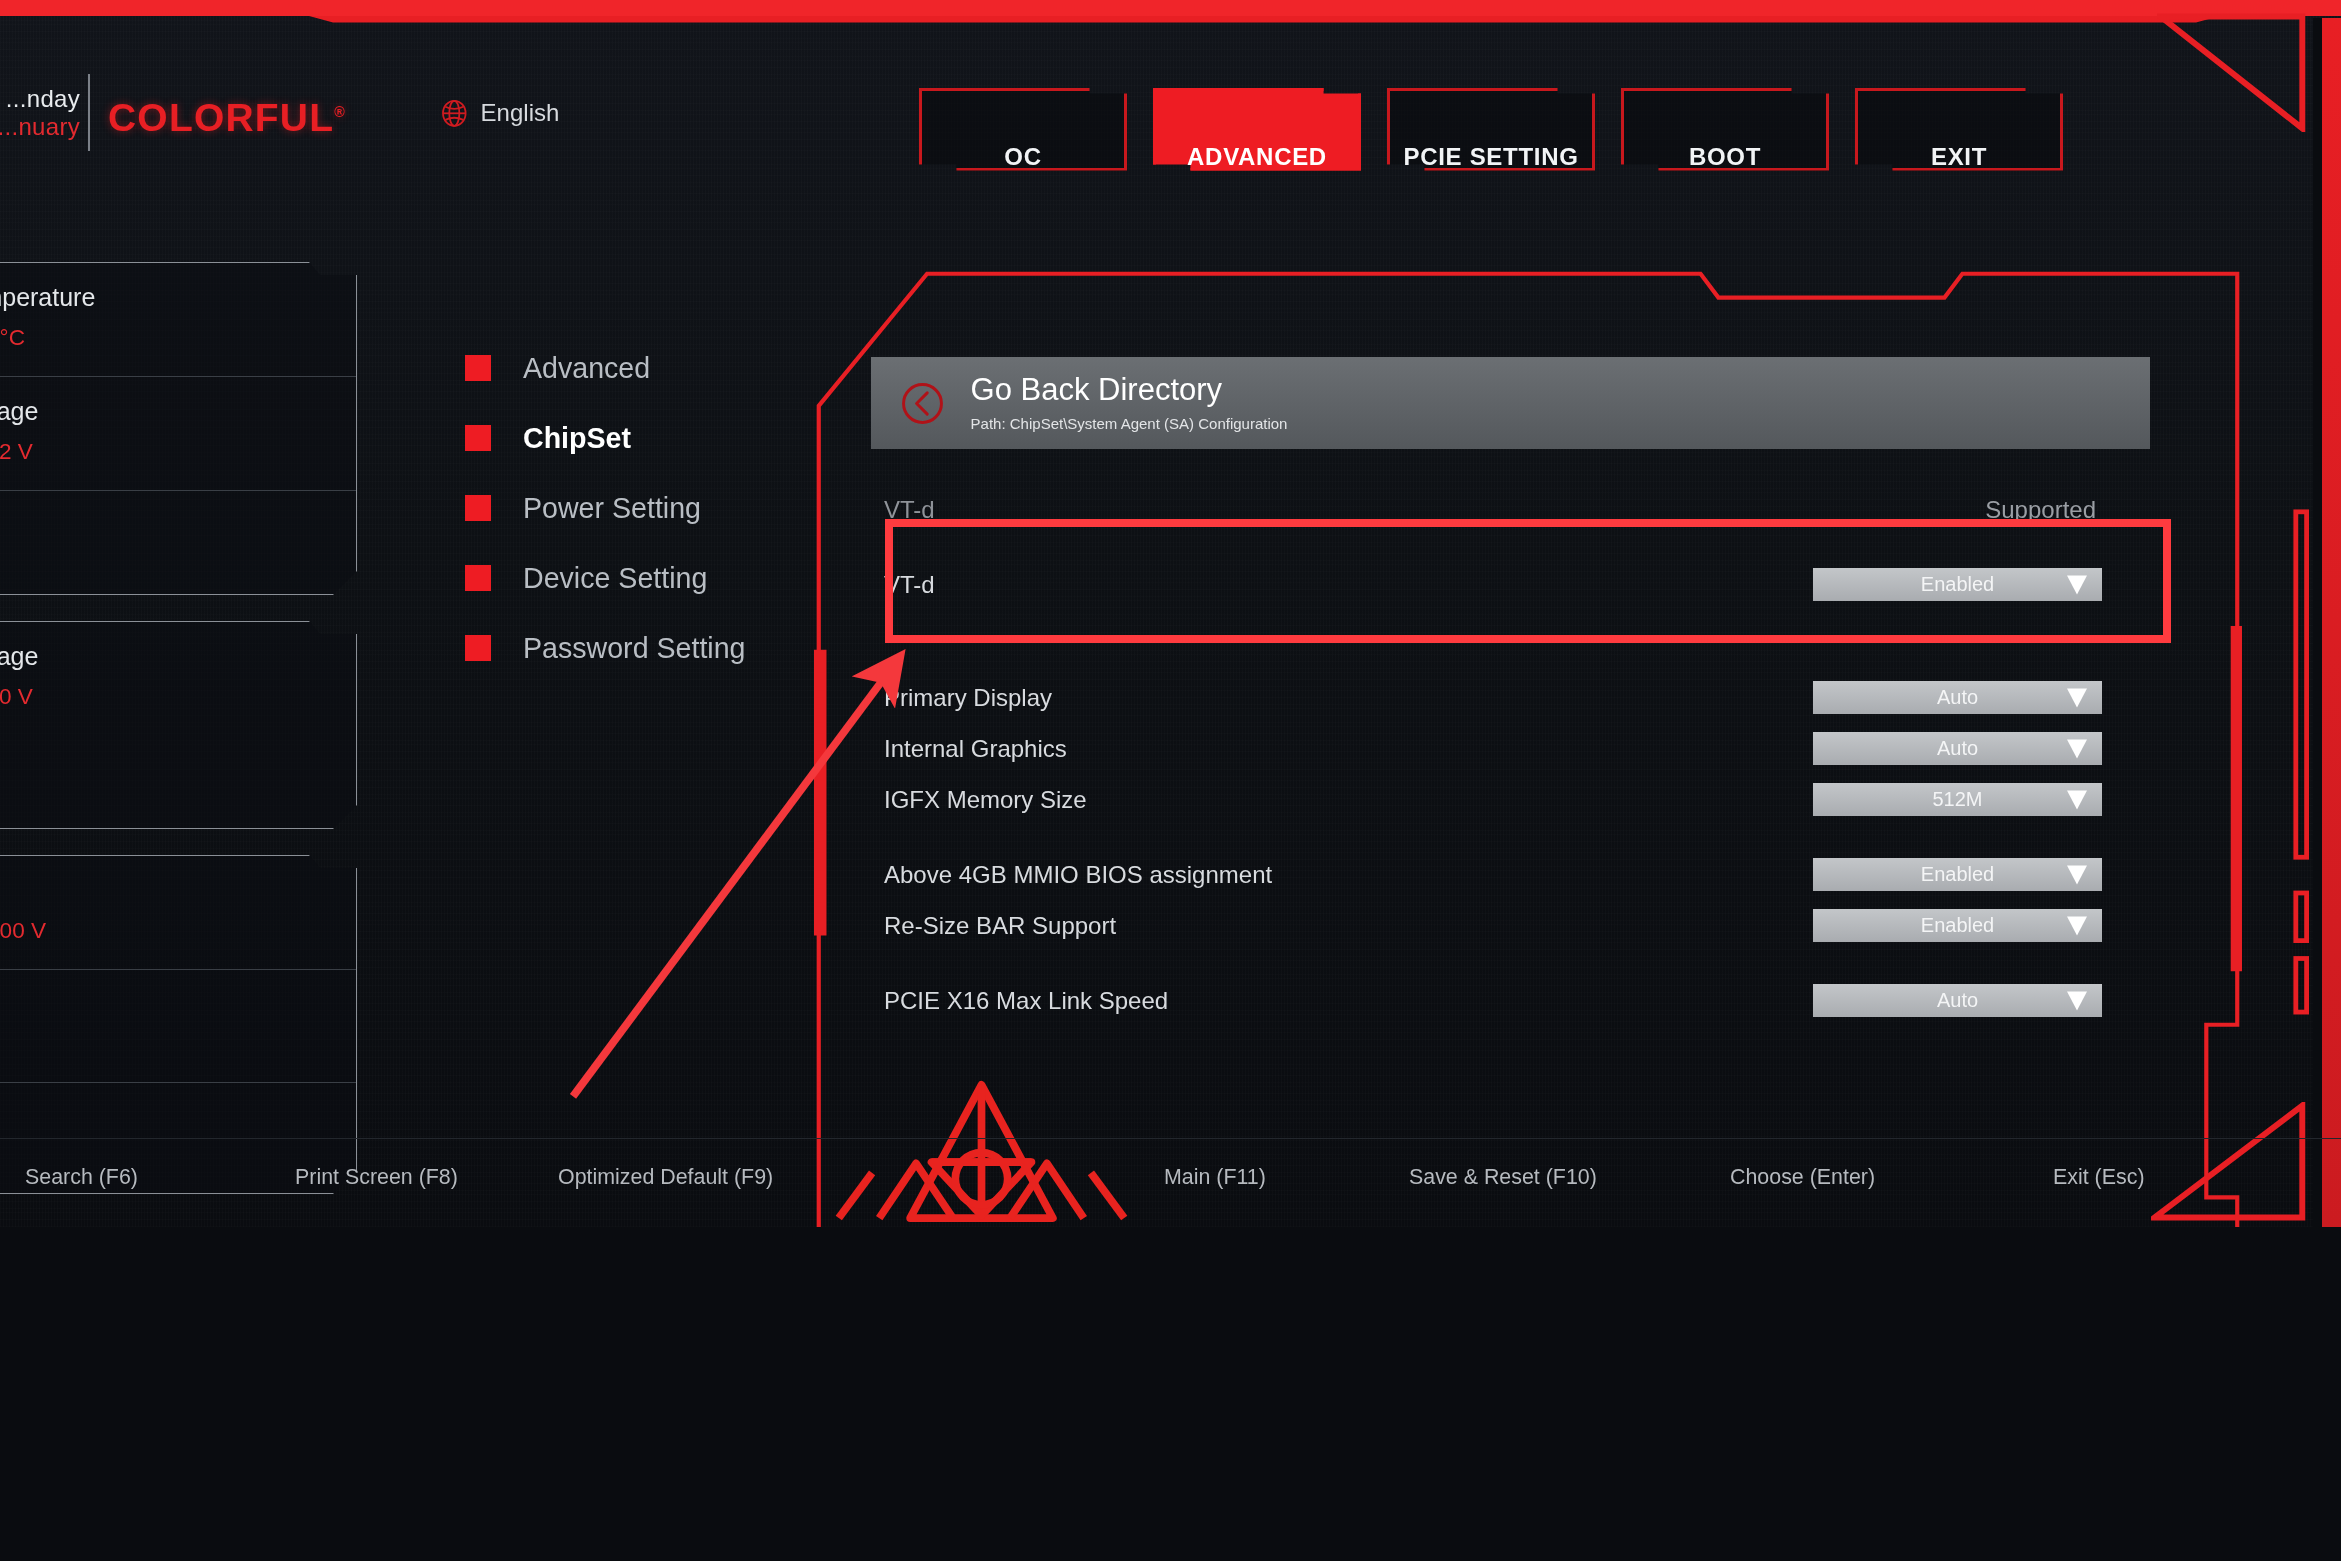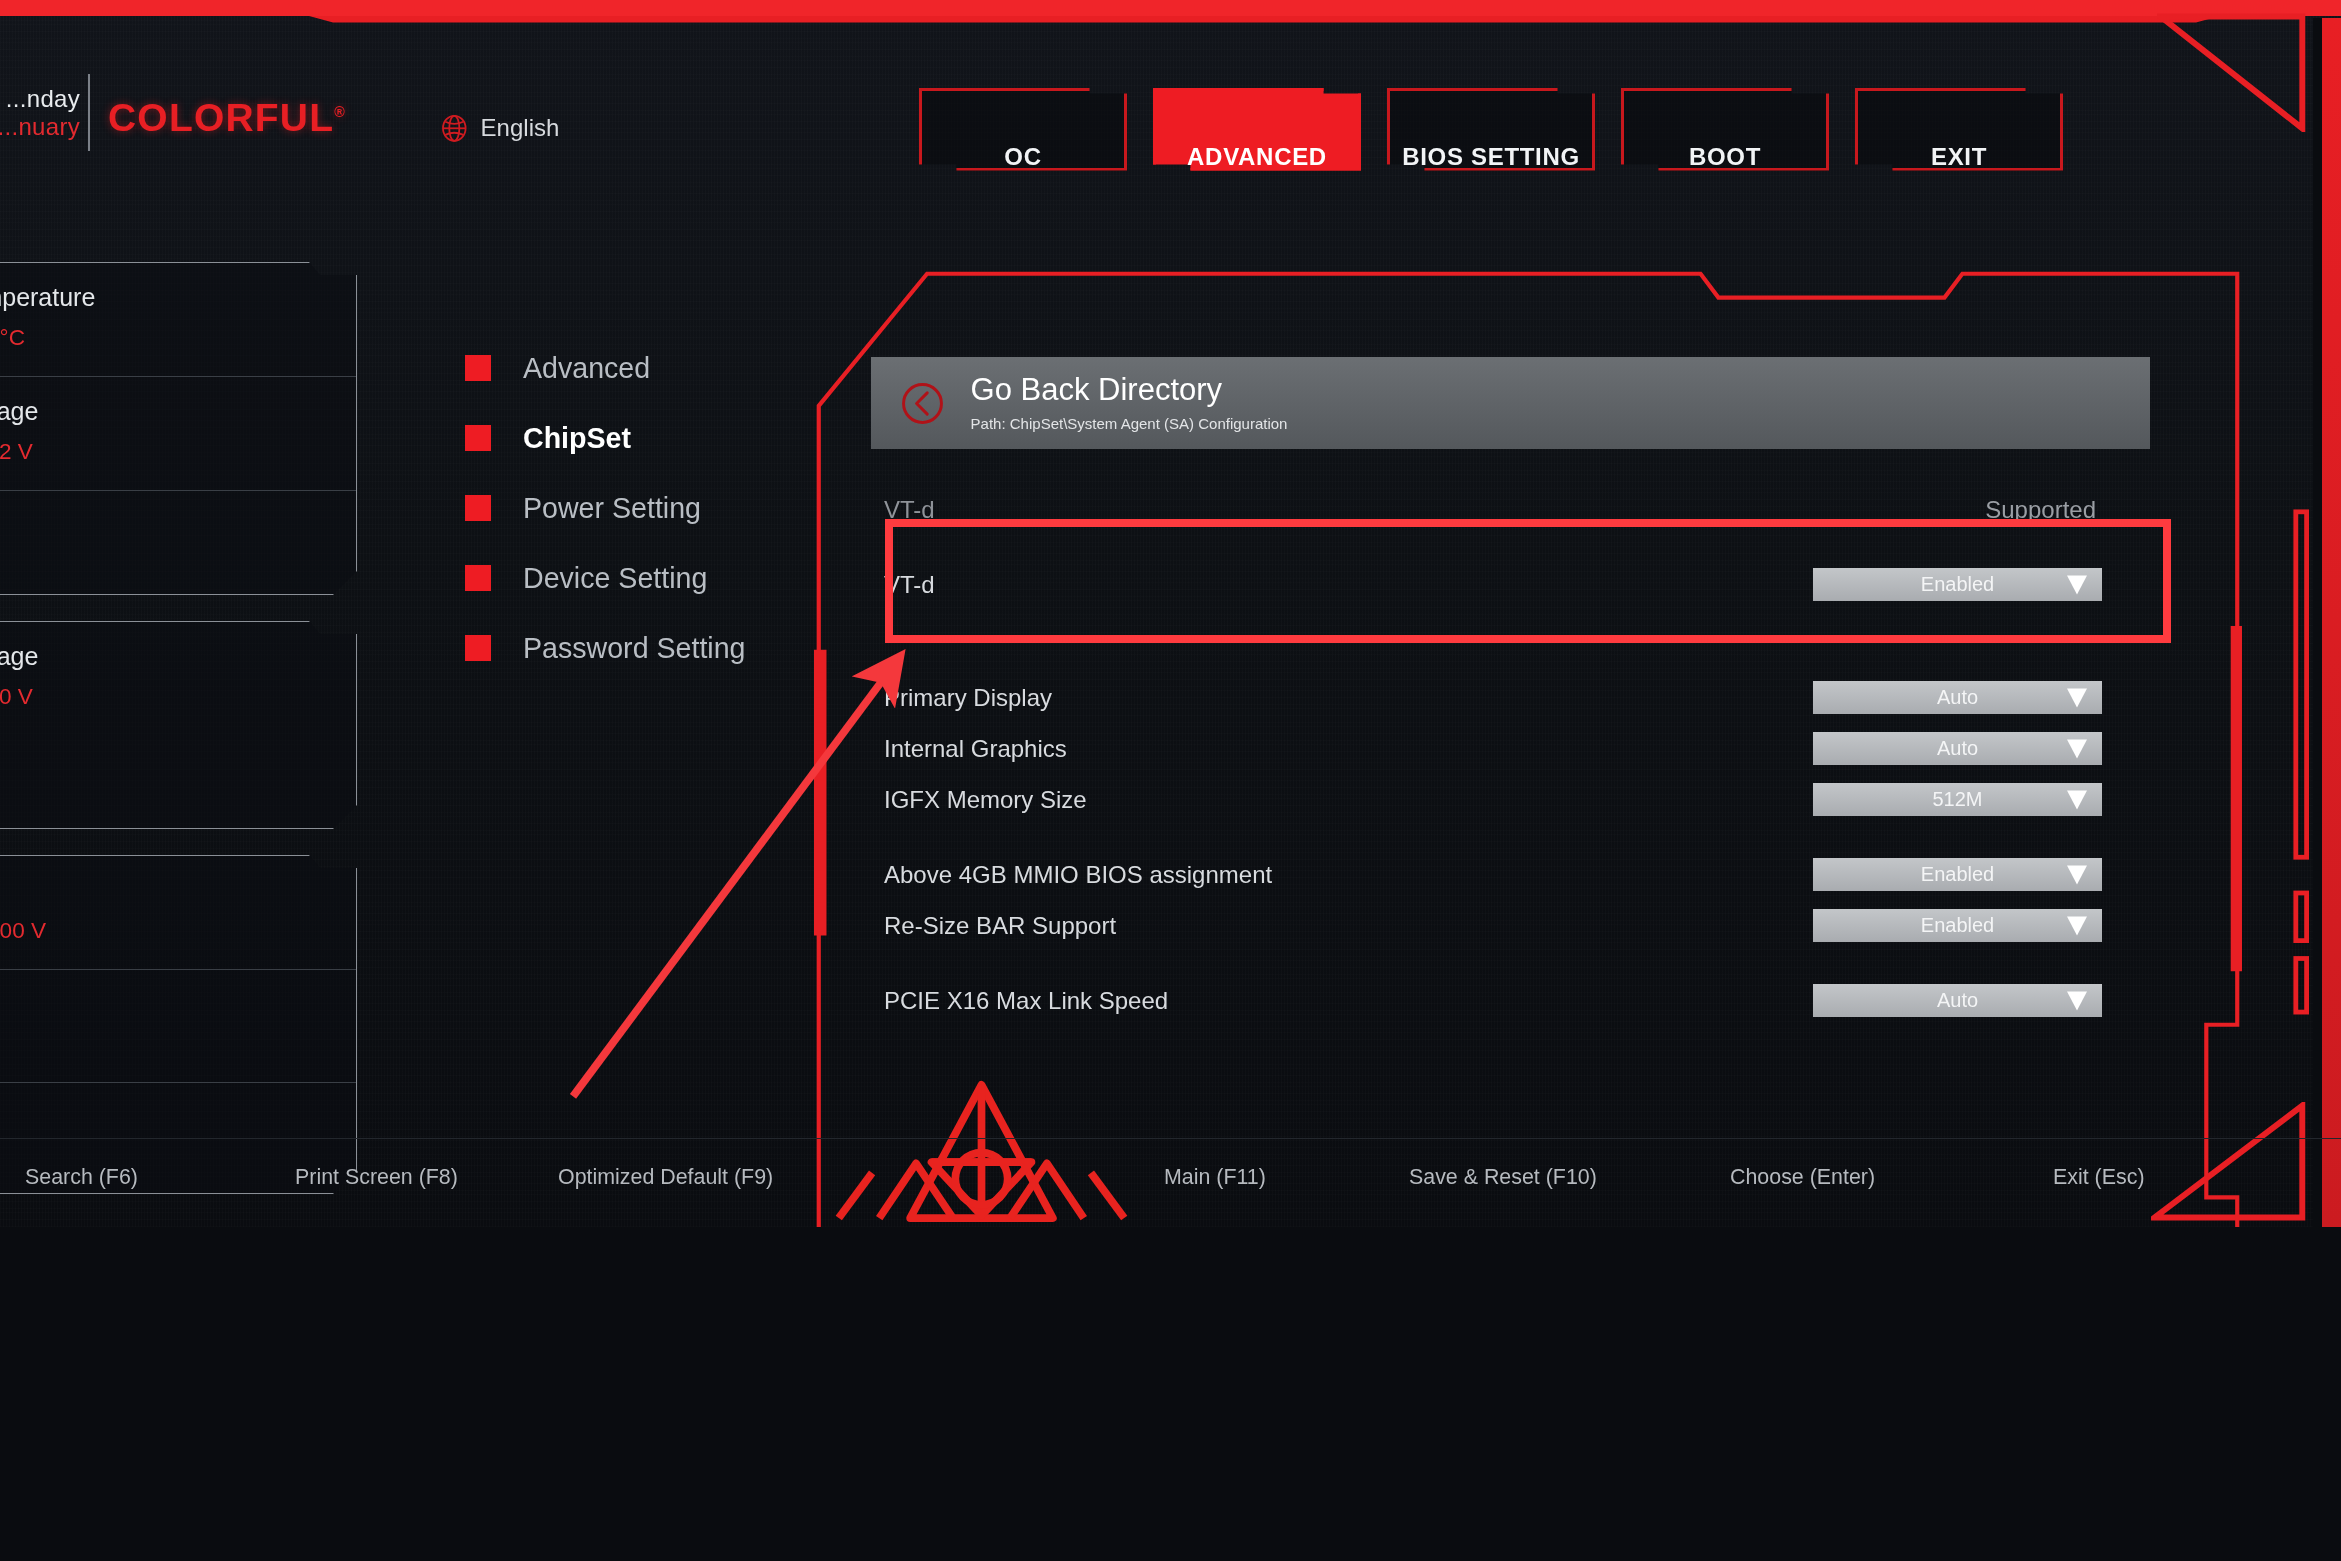--- a/index.html
+++ b/index.html
@@ -64,21 +64,21 @@
   }
 
   .brand {
     position: absolute; left: 108px; top: 73px;
     font-size: 39px; font-weight: 700; letter-spacing: 1.2px;
     color: #e81f24; text-shadow: 0 0 8.3px rgba(232,31,36,.45);
     font-family: "Liberation Sans", sans-serif;
   }
   .brand sup { font-size: 14.3px; vertical-align: super; }
 
-  .lang { position: absolute; left: 440px; top: 91px; display: flex; align-items: center; gap: 12px; }
+  .lang { position: absolute; left: 440px; top: 76px; display: flex; align-items: center; gap: 12px; }
   .lang-label { font-size: 24px; color: #d7dade; }
 
   
   .nav { position: absolute; top: 65px; left: 919px; display: flex; gap: 26px; }
 
   .tab {
     position: relative; width: 208px; height: 83px;
     display: flex; align-items: flex-end; justify-content: center;
     cursor: pointer;
   }
@@ -236,21 +236,21 @@
       <div class="tab">
         <div class="tab-frame"></div>
         <span class="tab-label">OC</span>
       </div>
       <div class="tab active">
         <div class="tab-frame"></div>
         <span class="tab-label">ADVANCED</span>
       </div>
       <div class="tab">
         <div class="tab-frame"></div>
-        <span class="tab-label">BIOS SETTING</span>
+        <span class="tab-label">PCIE SETTING</span>
       </div>
       <div class="tab">
         <div class="tab-frame"></div>
         <span class="tab-label">BOOT</span>
       </div>
       <div class="tab">
         <div class="tab-frame"></div>
         <span class="tab-label">EXIT</span>
       </div>
     </div>

